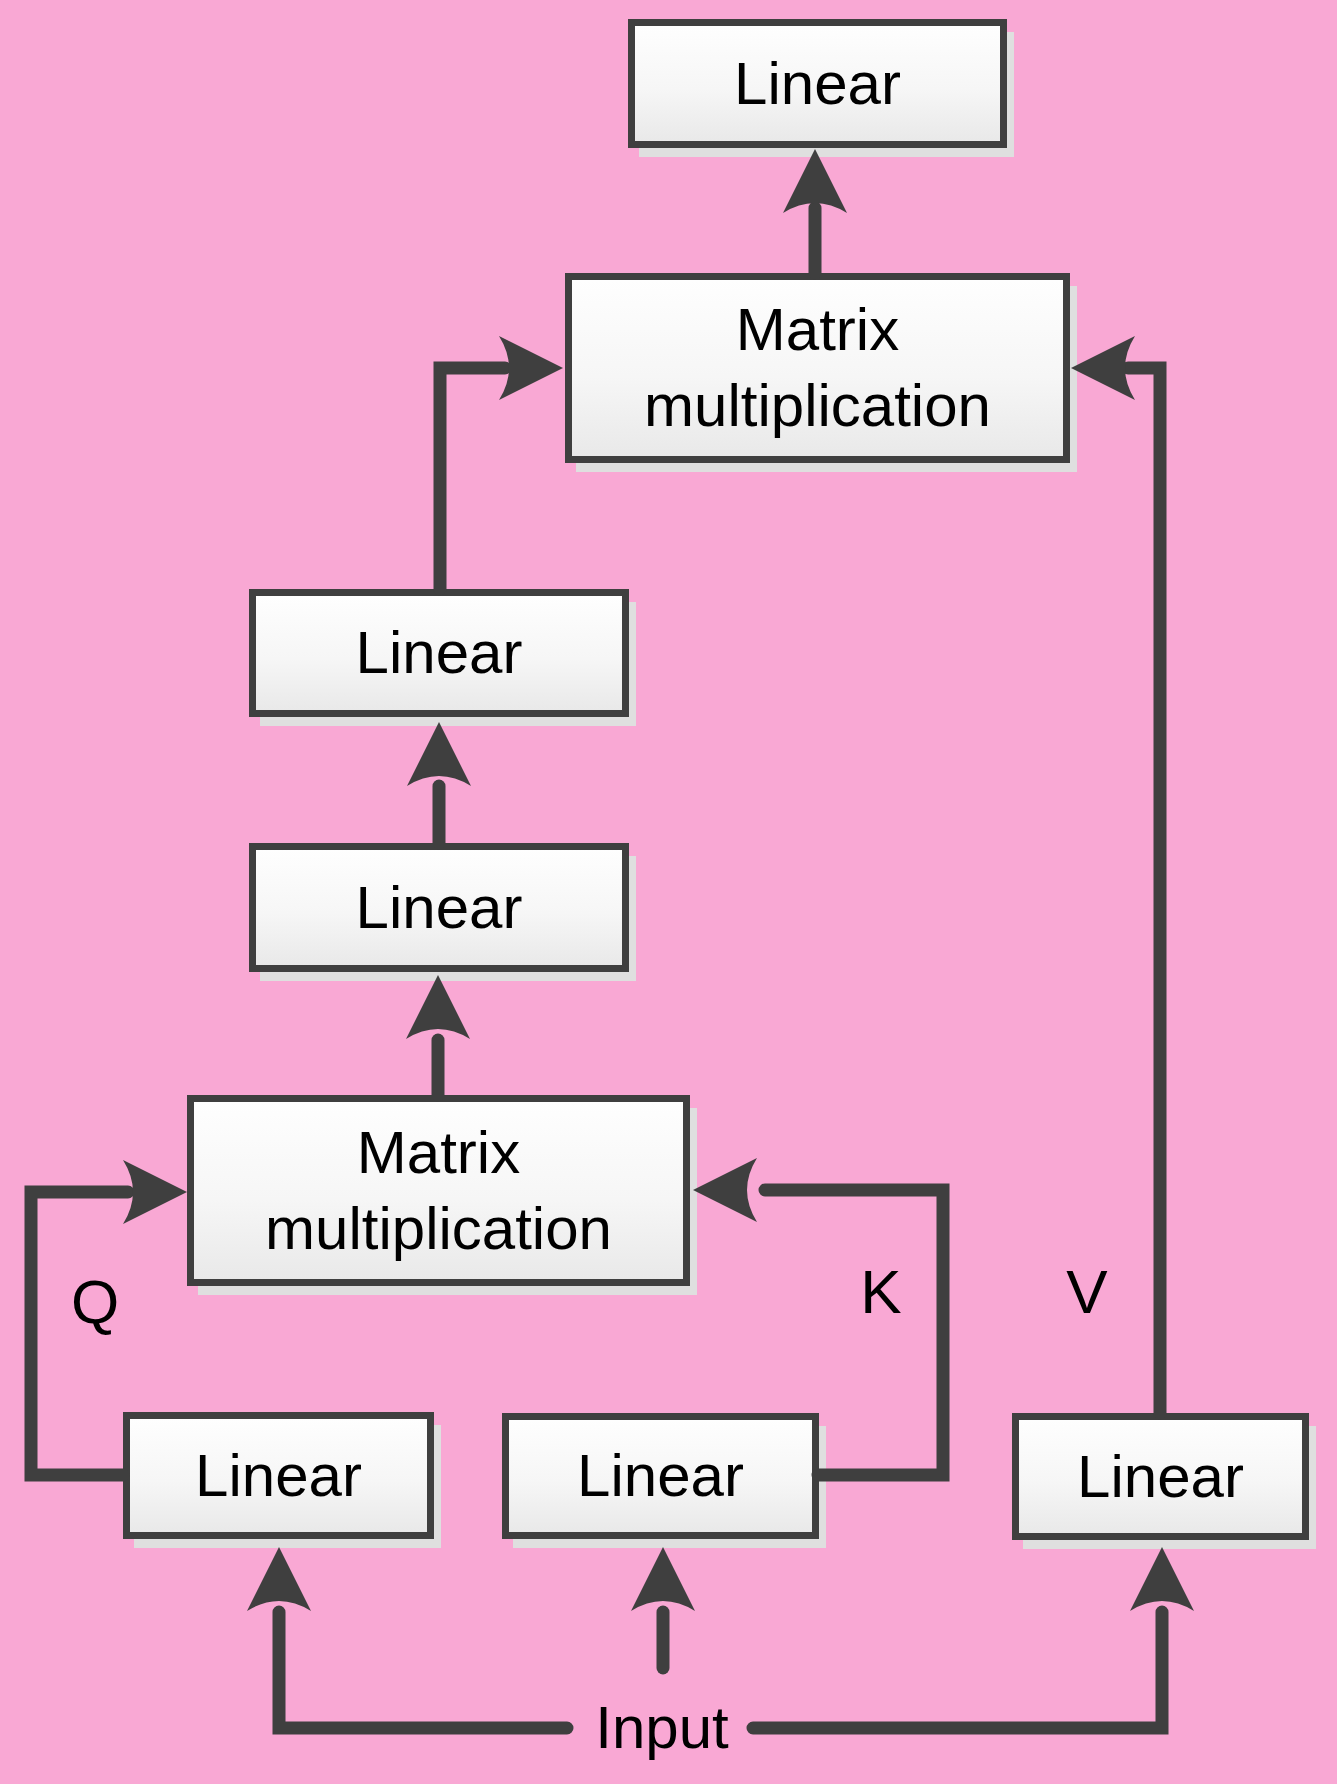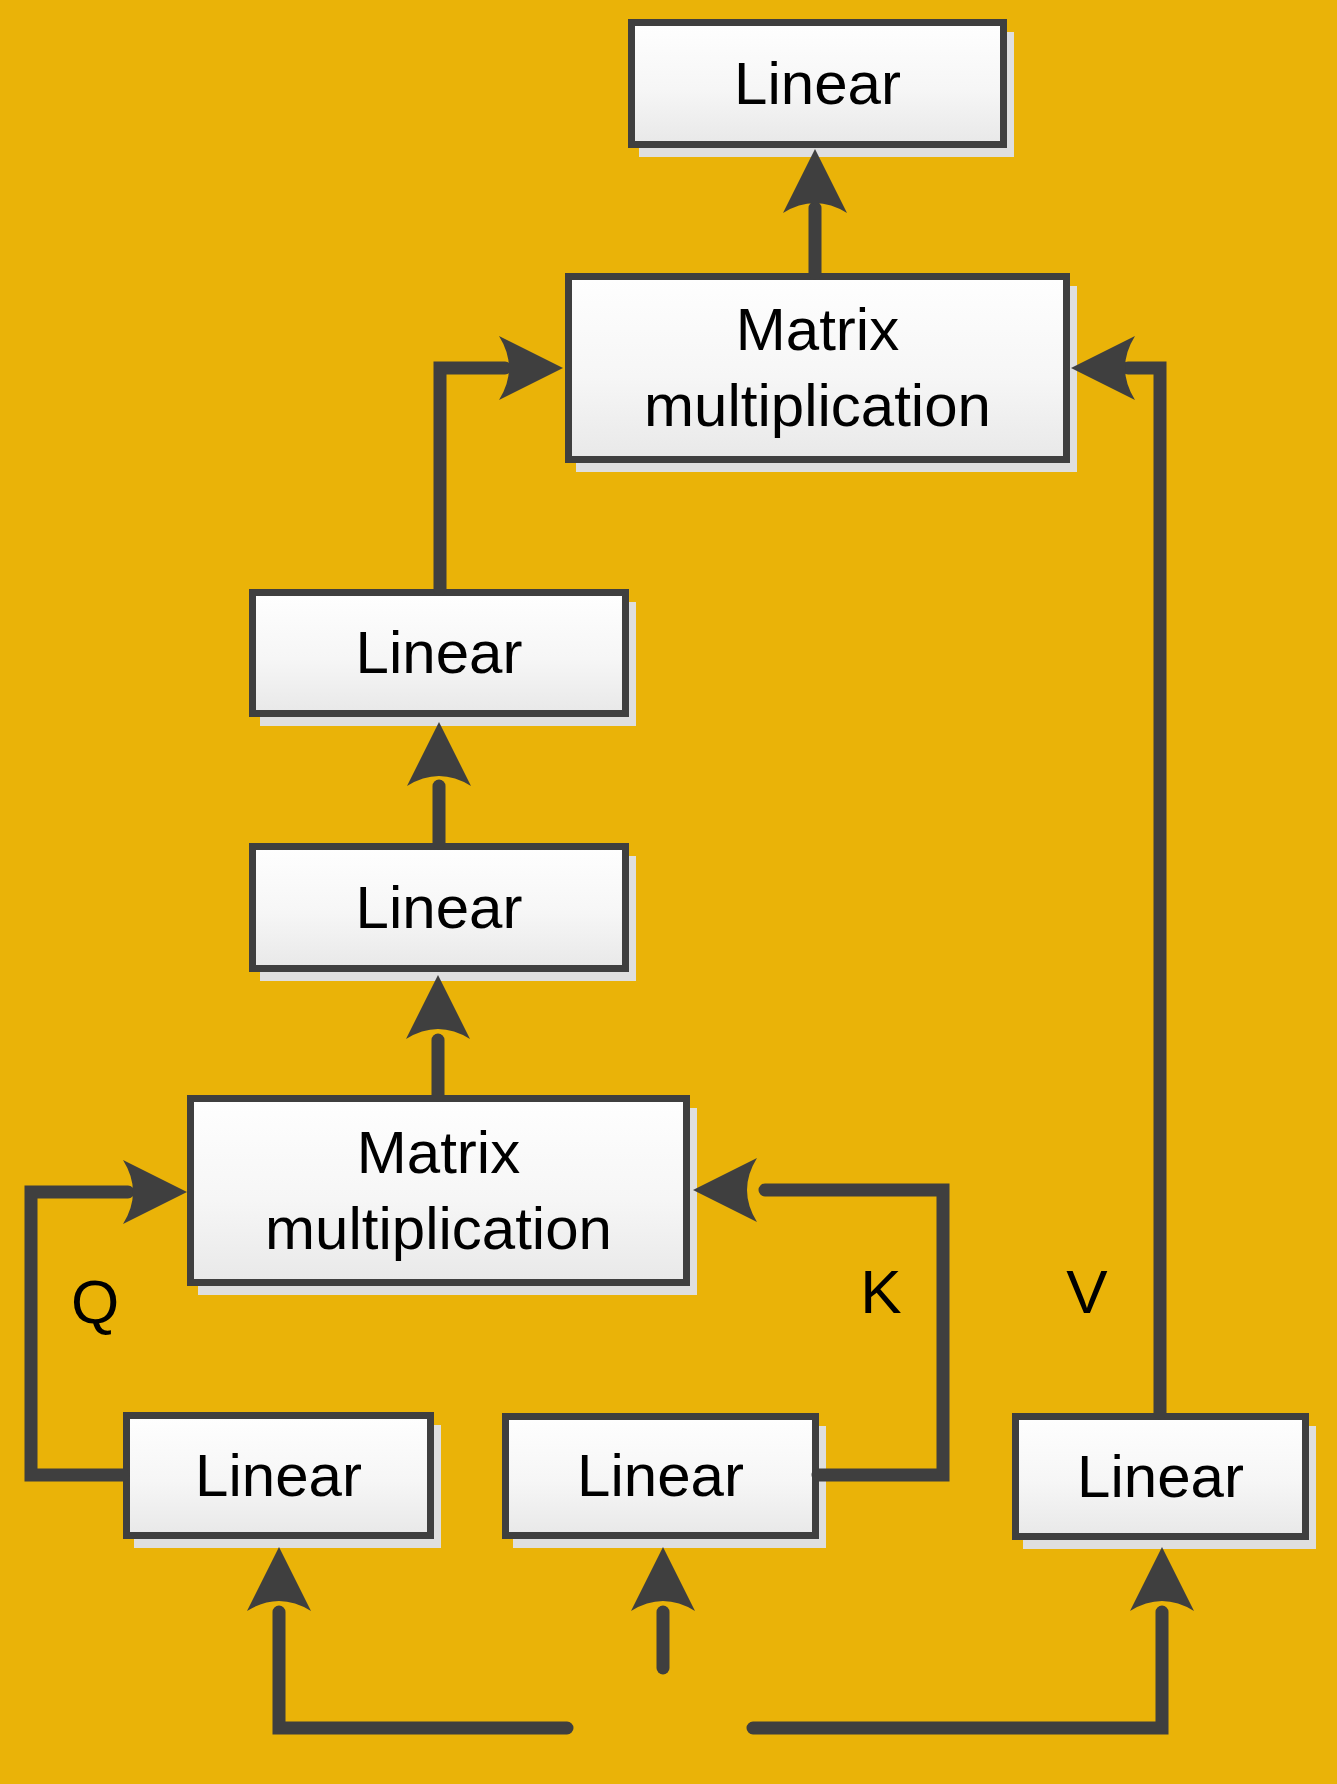--- a/index.html
+++ b/index.html
@@ -1,19 +1,19 @@
 <!DOCTYPE html>
 <html><head>
 <meta charset="utf-8">
 <style>
   html,body{margin:0;padding:0;background:#ffffff;}
   #stage{
     position:relative;
     width:1337px;height:1784px;
-    background:#eab308;
+    background:#f9a8d4;
     font-family:"Liberation Sans",sans-serif;
     overflow:hidden;
   }
   .box{
     position:absolute;
     box-sizing:border-box;
     border:7px solid #3f3f3f;
     background:linear-gradient(180deg,#fefefe 0%,#f6f6f6 55%,#e9e9e9 100%);
     box-shadow:9px 11px 0 -2px #dfdfdf;
     display:flex;align-items:center;justify-content:center;
@@ -71,20 +71,21 @@
   </div>
 
   <div class="box" style="left:1012px;top:1413px;width:297px;height:127px;">
     <span>Linear</span>
   </div>
 
   <div class="edge-label" style="left:45px;top:1259px;width:100px;height:84px;">Q</div>
   <div class="edge-label" style="left:831px;top:1249px;width:100px;height:84px;">K</div>
   <div class="edge-label" style="left:1037px;top:1249px;width:100px;height:84px;">V</div>
 
+  <div class="input-label" style="left:532px;top:1685px;width:260px;height:84px;">Input</div>
 
   <svg class="wires" viewBox="0 0 1337 1784">
 
     <line class="wire" x1="815" y1="273" x2="815" y2="208"></line>
     <path class="head" d="M 815 149 L 783 213 Q 815 193 847 213 Z"></path>
 
     <polyline class="wire" points="440,589 440,368 505,368"></polyline>
     <path class="head" d="M 563 368 L 499 336 Q 519 368 499 400 Z"></path>
 
     <polyline class="wire" points="1160,1413 1160,368 1128,368"></polyline>

